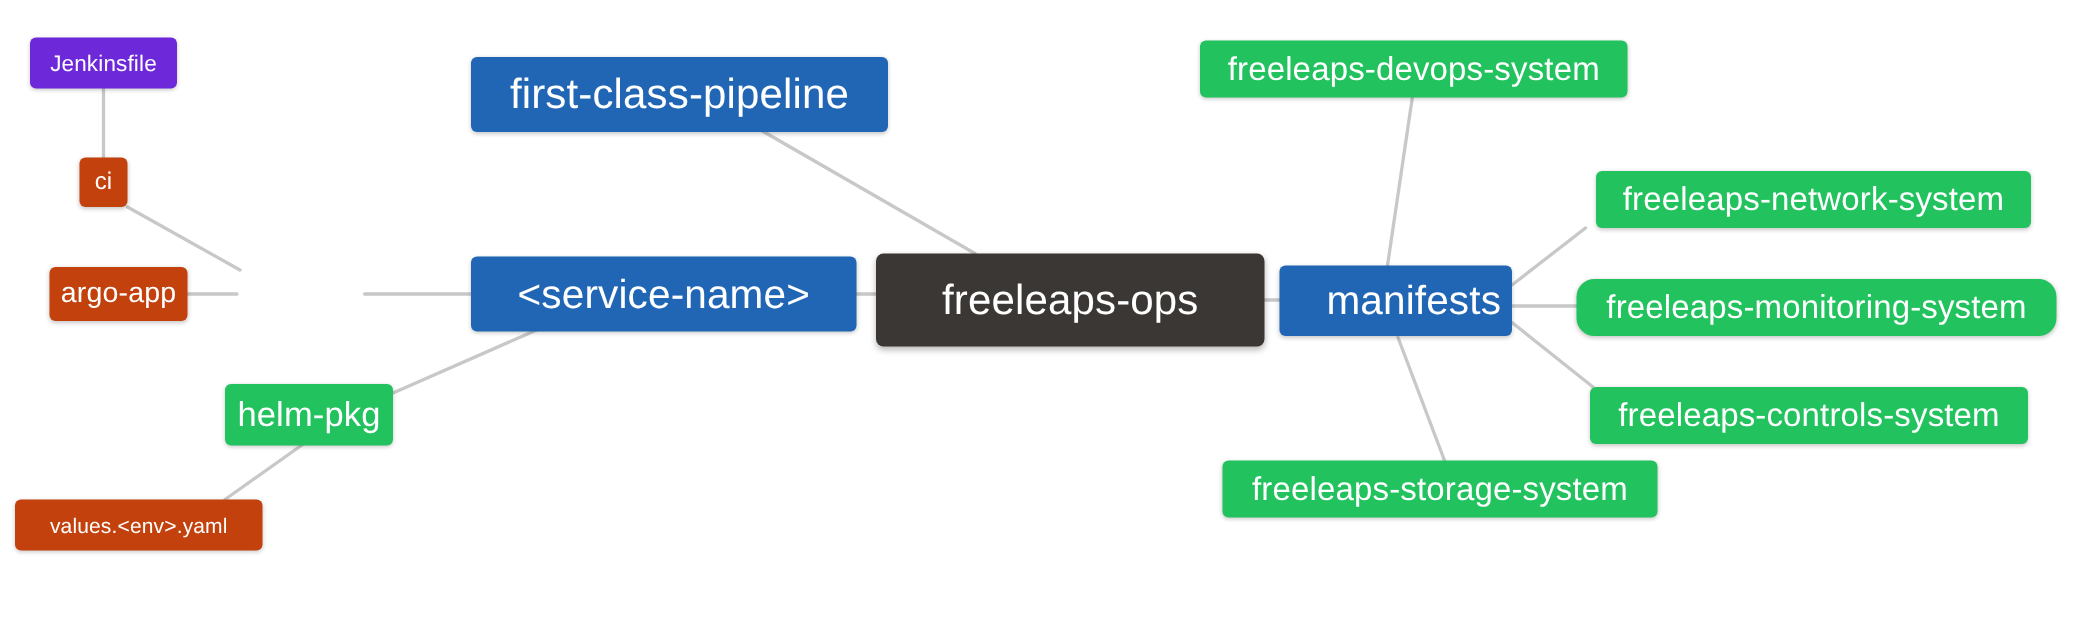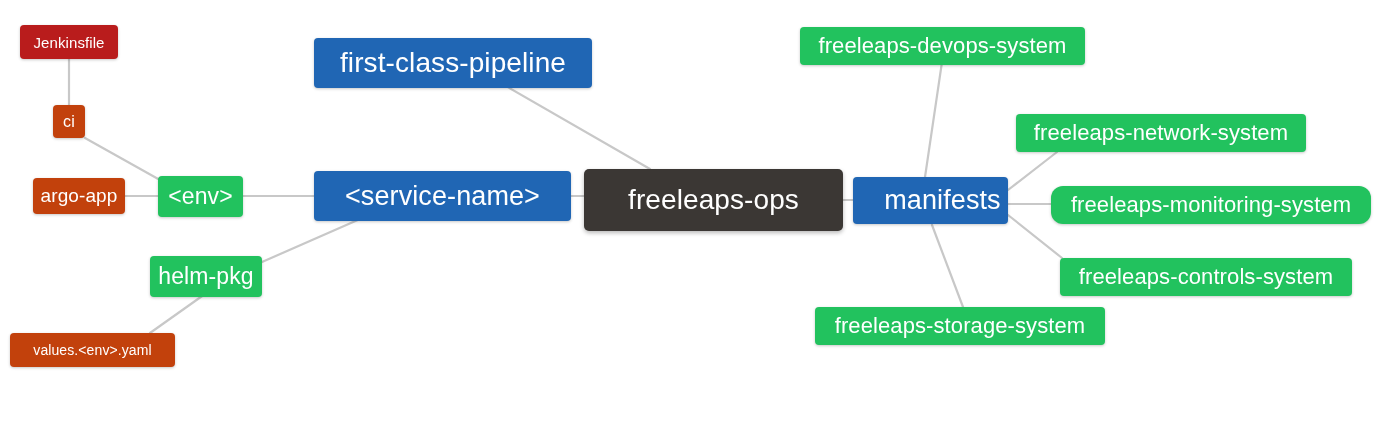--- a/index.html
+++ b/index.html
@@ -24,21 +24,21 @@
     user-select:none;
   }
   .node.root{
     background:#3b3734;
     border-radius:5px;
     font-size:28px;
     box-shadow:0 2px 4px rgba(0,0,0,0.28);
   }
   .node.blue{background:#2066b4;}
   .node.green{background:#22c25e;}
-  .node.orange{background:#b91c1c;}
+  .node.orange{background:#6d28d9;}
   .node.red{background:#c2410c;}
   .n-first-class-pipeline{font-size:28px;text-align:right;}
   .n-service-name{font-size:27px;}
   .n-manifests{font-size:27px;}
   .n-env{font-size:23px;}
   .n-helm-pkg{font-size:23px;}
   .n-argo-app{font-size:19px;}
   .n-values{font-size:14px;}
   .n-ci{font-size:16px;}
   .n-jenkinsfile{font-size:15px;}
@@ -87,23 +87,20 @@
   </div>
 
   <div class="node red n-ci" style="left:53px;top:105px;width:32px;height:33px;">
     <span>ci</span>
   </div>
 
   <div class="node red n-argo-app" style="left:33px;top:178px;width:92px;height:36px;">
     <span>argo-app</span>
   </div>
 
-  <div class="node green n-env" style="left:158px;top:176px;width:85px;height:41px;">
-    <span>&lt;env&gt;</span>
-  </div>
 
   <div class="node green n-helm-pkg" style="left:150px;top:256px;width:112px;height:41px;">
     <span>helm-pkg</span>
   </div>
 
   <div class="node red n-values" style="left:10px;top:333px;width:165px;height:34px;">
     <span>values.&lt;env&gt;.yaml</span>
   </div>
 
   <div class="node blue n-first-class-pipeline" style="left:314px;top:38px;width:278px;height:50px;">
@@ -119,21 +116,21 @@
   </div>
 
   <div class="node blue n-manifests" style="left:853px;top:177px;width:155px;height:47px;padding-left:24px;">
     <span>manifests</span>
   </div>
 
   <div class="node green n-sys" style="left:800px;top:27px;width:285px;height:38px;">
     <span>freeleaps-devops-system</span>
   </div>
 
-  <div class="node green n-sys" style="left:1016px;top:114px;width:290px;height:38px;">
+  <div class="node green n-sys" style="left:1064px;top:114px;width:290px;height:38px;">
     <span>freeleaps-network-system</span>
   </div>
 
   <div class="node green n-sys" style="left:1051px;top:186px;width:320px;height:38px;border-radius:12px;">
     <span>freeleaps-monitoring-system</span>
   </div>
 
   <div class="node green n-sys" style="left:815px;top:307px;width:290px;height:38px;">
     <span>freeleaps-storage-system</span>
   </div>

